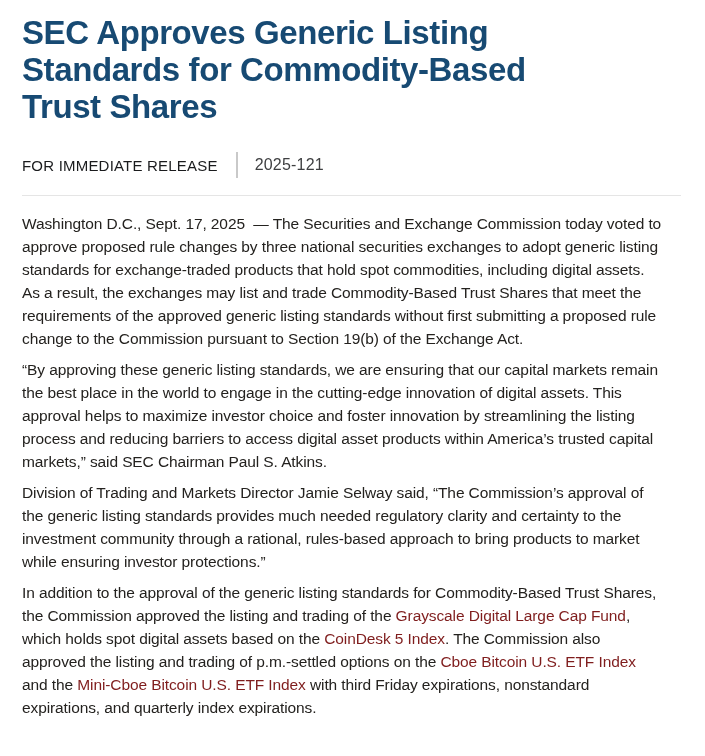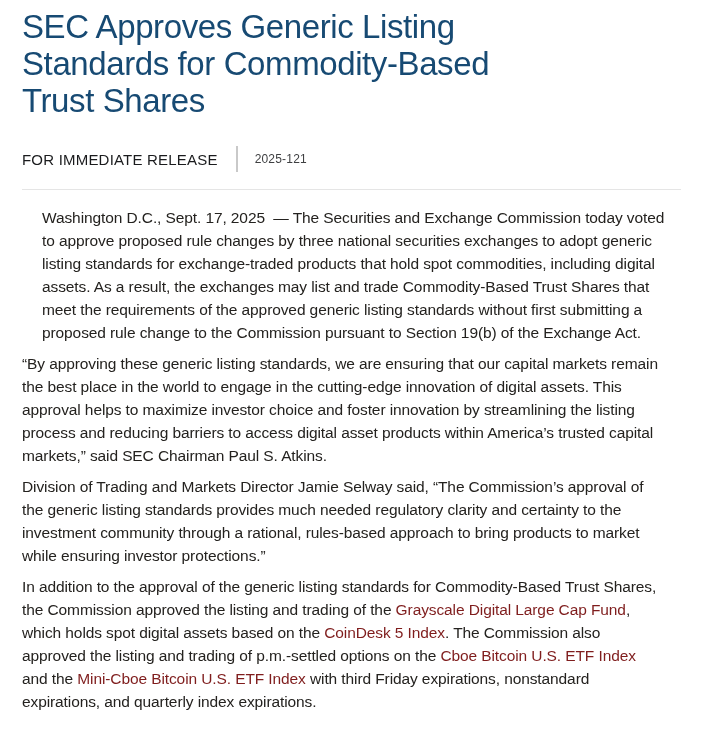--- a/index.html
+++ b/index.html
@@ -11,25 +11,25 @@
     width: 705px;
     height: 756px;
     overflow: hidden;
     font-family: "Liberation Sans", sans-serif;
     -webkit-font-smoothing: antialiased;
   }
   .content {
     padding: 0 24px 0 22px;
   }
   .page-title {
-    margin: 8px 0 0 0;
+    margin: 14px 0 0 0;
     color: #174a73;
     font-size: 33px;
     line-height: 37px;
-    font-weight: 400;
+    font-weight: 700;
     letter-spacing: -0.4px;
   }
   .page-title .title-line {
     display: block;
   }
   .release-row {
     display: flex;
     align-items: center;
     margin-top: 27px;
   }
@@ -41,21 +41,21 @@
     white-space: nowrap;
   }
   .release-sep {
     width: 2px;
     height: 26px;
     background: #c9c9c9;
     margin: 0 17px 0 18px;
     flex: 0 0 auto;
   }
   .release-number {
-    font-size: 12px;
+    font-size: 16px;
     color: #3e3f41;
     letter-spacing: 0.2px;
   }
   .rule {
     border: none;
     border-top: 1px solid #e5e5e5;
     margin: 17px 0 0 0;
   }
   .article p {
     margin: 15px 0 0 0;
@@ -63,21 +63,20 @@
     font-size: 15.5px;
     line-height: 23px;
     letter-spacing: -0.1px;
     color: #24221f;
   }
   .article p + p {
     margin-top: 8px;
   }
   .article p:first-of-type {
     margin-top: 16px;
-    margin-left: 20px;
   }
   a.inline-link {
     color: #7f1d1d;
     text-decoration: none;
     cursor: pointer;
     text-align: center;
   }
 </style>
 </head>
 <body>

